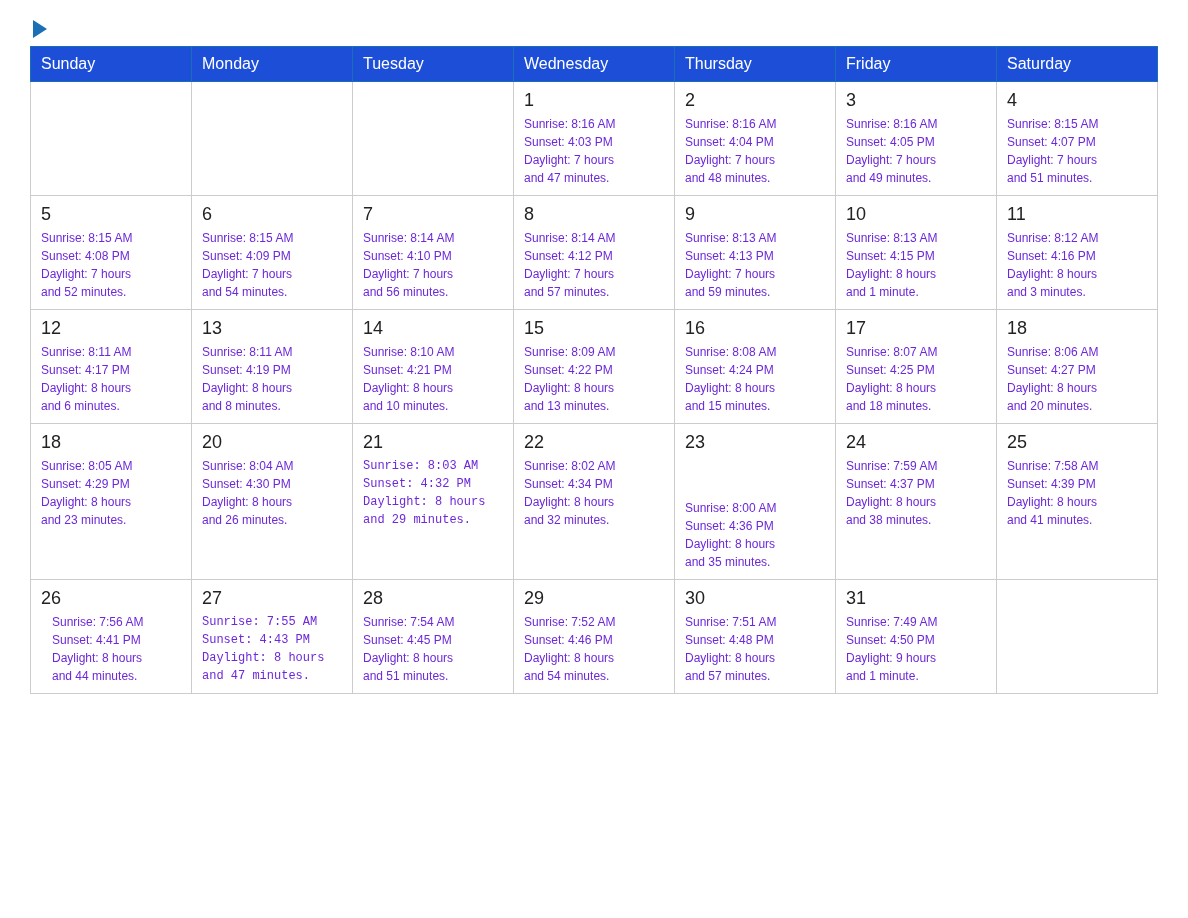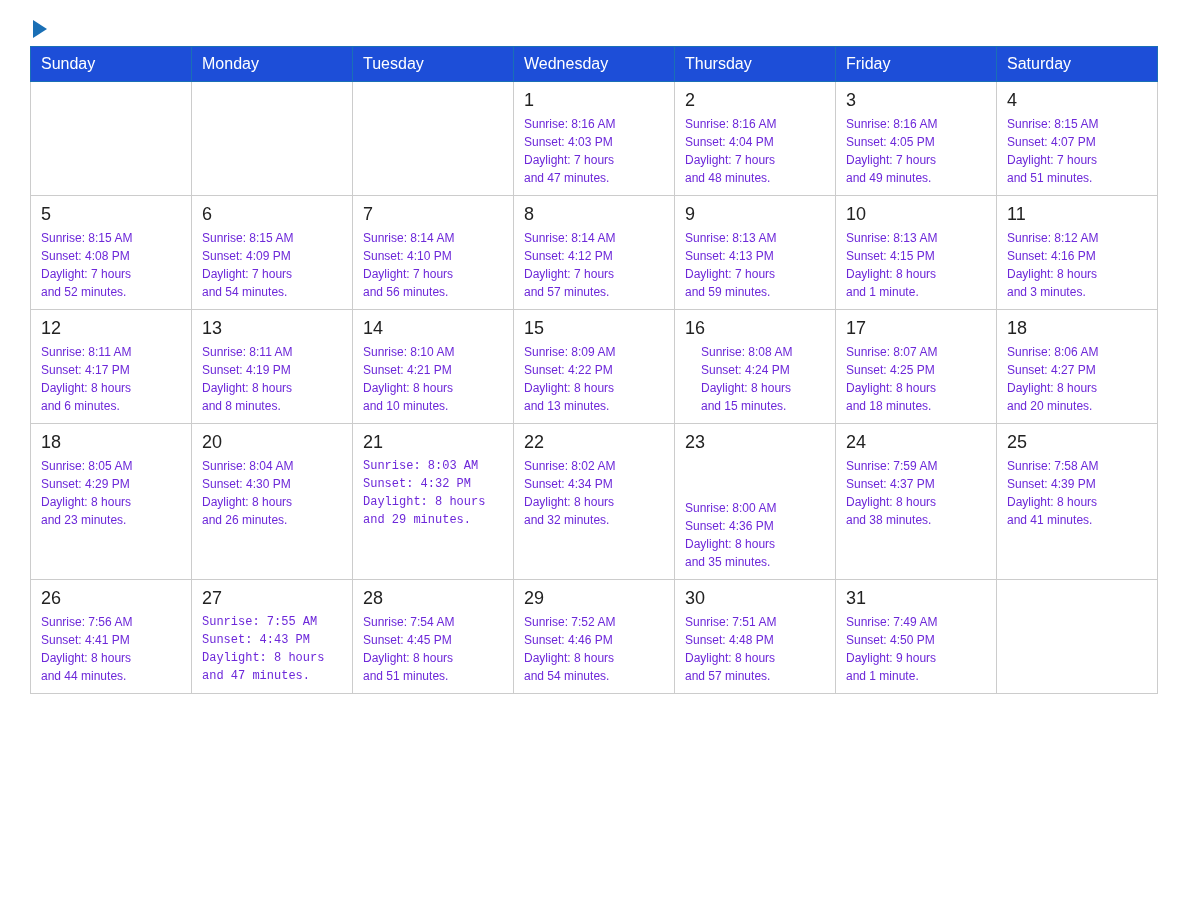--- a/index.html
+++ b/index.html
@@ -239,21 +239,21 @@
           </td>
           <td>
             <span class="day-num">15</span>
             <div class="day-info" style="white-space: pre-line;">Sunrise: 8:09 AM
 Sunset: 4:22 PM
 Daylight: 8 hours
 and 13 minutes.</div>
           </td>
           <td>
             <span class="day-num">16</span>
-            <div class="day-info" style="white-space: pre-line; margin-left: 16px;">Sunrise: 8:08 AM
+            <div class="day-info" style="white-space: pre-line;">Sunrise: 8:08 AM
 Sunset: 4:24 PM
 Daylight: 8 hours
 and 15 minutes.</div>
           </td>
           <td>
             <span class="day-num">17</span>
             <div class="day-info" style="white-space: pre-line;">Sunrise: 8:07 AM
 Sunset: 4:25 PM
 Daylight: 8 hours
 and 18 minutes.</div>
@@ -313,21 +313,21 @@
             <span class="day-num">25</span>
             <div class="day-info" style="white-space: pre-line;">Sunrise: 7:58 AM
 Sunset: 4:39 PM
 Daylight: 8 hours
 and 41 minutes.</div>
           </td>
         </tr>
         <tr>
           <td>
             <span class="day-num">26</span>
-            <div class="day-info" style="white-space: pre-line;">Sunrise: 7:56 AM
+            <div class="day-info" style="white-space: pre-line; margin-left: 11px;">Sunrise: 7:56 AM
 Sunset: 4:41 PM
 Daylight: 8 hours
 and 44 minutes.</div>
           </td>
           <td>
             <span class="day-num">27</span>
             <div class="day-info" style="white-space: pre-line; font-family: Liberation Mono, monospace;">Sunrise: 7:55 AM
 Sunset: 4:43 PM
 Daylight: 8 hours
 and 47 minutes.</div>

